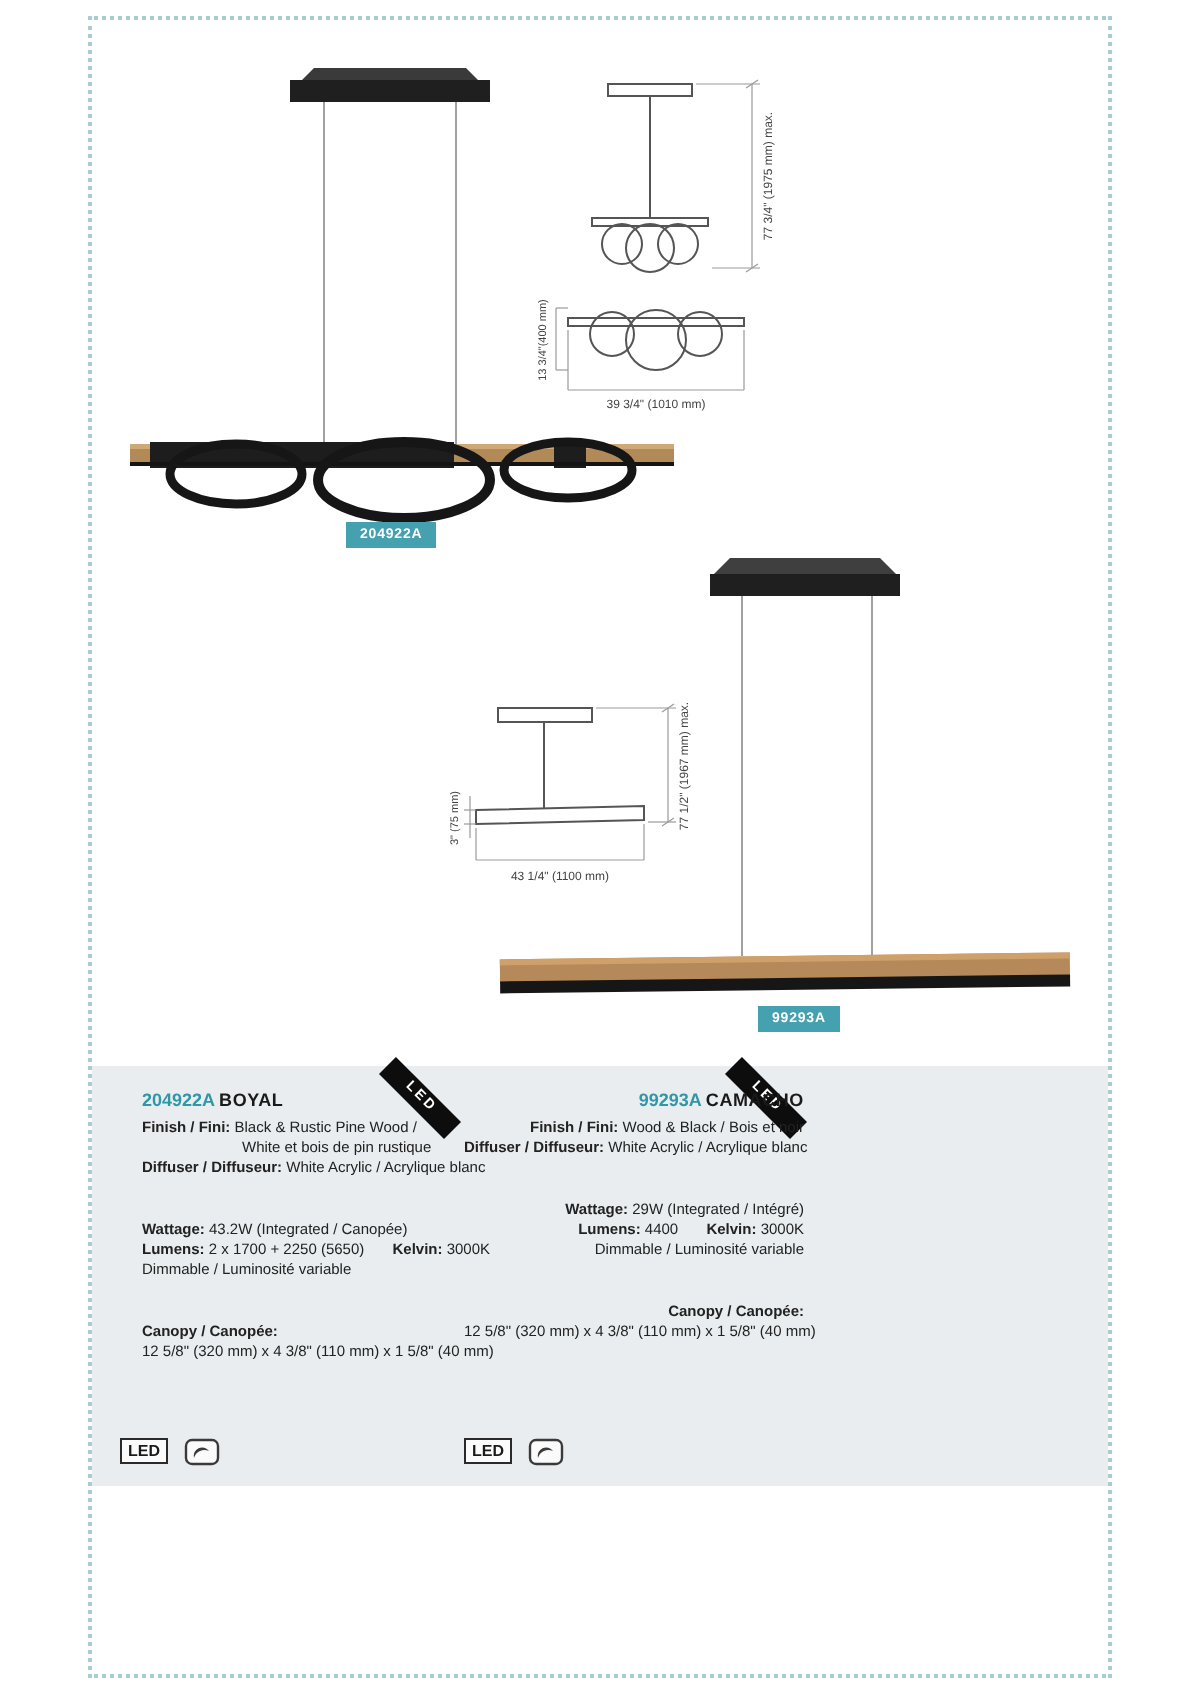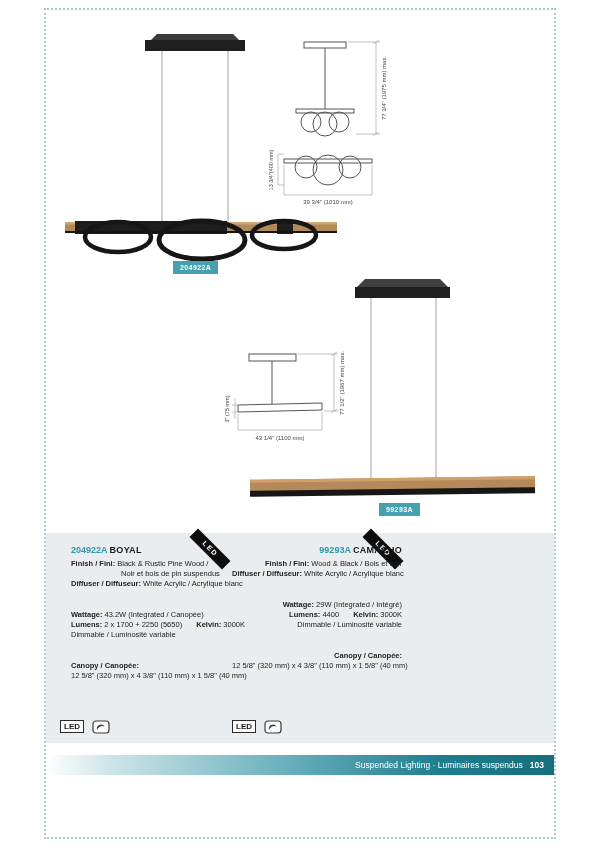--- a/index.html
+++ b/index.html
@@ -155,21 +155,21 @@
     <div class="ribbon r2">LED</div>
 
     <div class="col col1">
       <div class="ptitle">
         <span class="sku">204922A</span><span class="pname">BOYAL</span>
       </div>
       <div class="line">
         <span class="lbl">Finish / Fini:</span>
         <span>Black &amp; Rustic Pine Wood /</span>
       </div>
-      <div class="line ind">Noir et bois de pin suspendus</div>
+      <div class="line ind">White et bois de pin rustique</div>
       <div class="line">
         <span class="lbl">Diffuser / Diffuseur:</span>
         <span>White Acrylic / Acrylique blanc</span>
       </div>
       <div class="line gap">
         <span class="lbl">Wattage:</span>
         <span>43.2W (Integrated / Canopée)</span>
       </div>
       <div class="line">
         <span class="lbl">Lumens:</span>
@@ -222,16 +222,13 @@
       <span class="ledbox">LED</span>
       <span class="dimicon">
         <svg width="18" height="14" viewBox="0 0 18 14">
           <rect x="1" y="1" width="16" height="12" rx="3" fill="#fbfbfb" stroke="#3a3a3a" stroke-width="1.2"></rect>
           <path d="M5 10 A4.2 4.2 0 0 1 12.5 6.5 A5.5 5.5 0 0 0 5 10 Z" fill="#3a3a3a"></path>
         </svg>
       </span>
     </div>
   </div>
 
-  <div class="footer">
-    <span>Suspended Lighting · Luminaires suspendus</span><span class="pageno">103</span>
-  </div>
 </div>
 
 </body></html>

